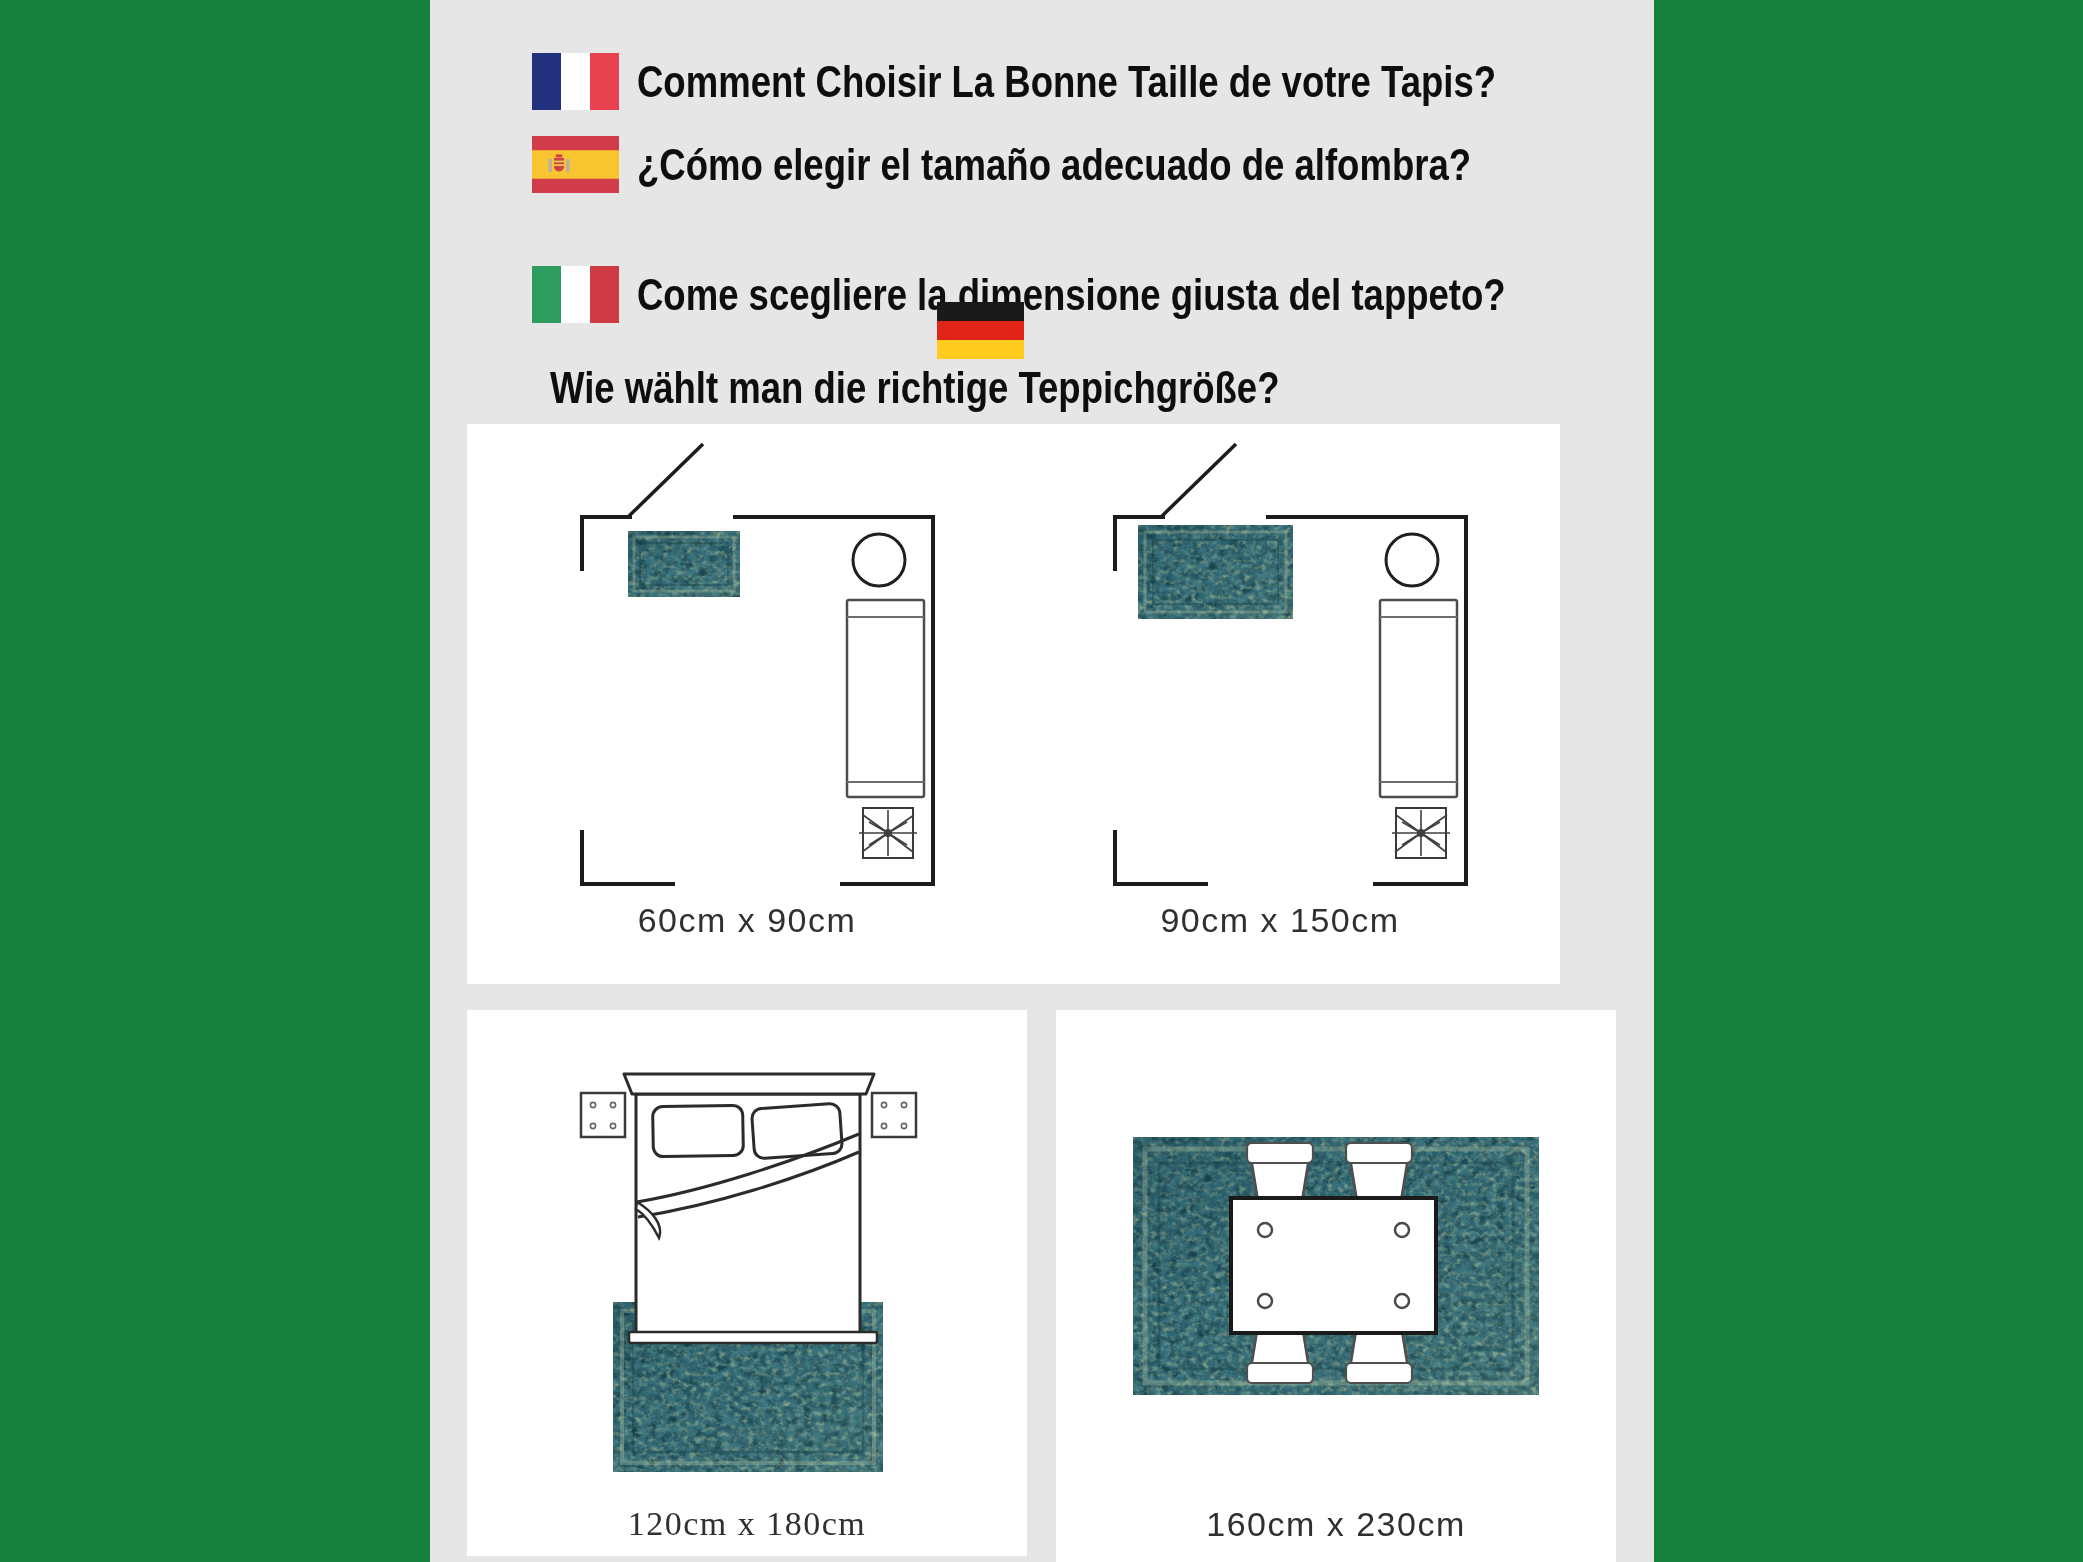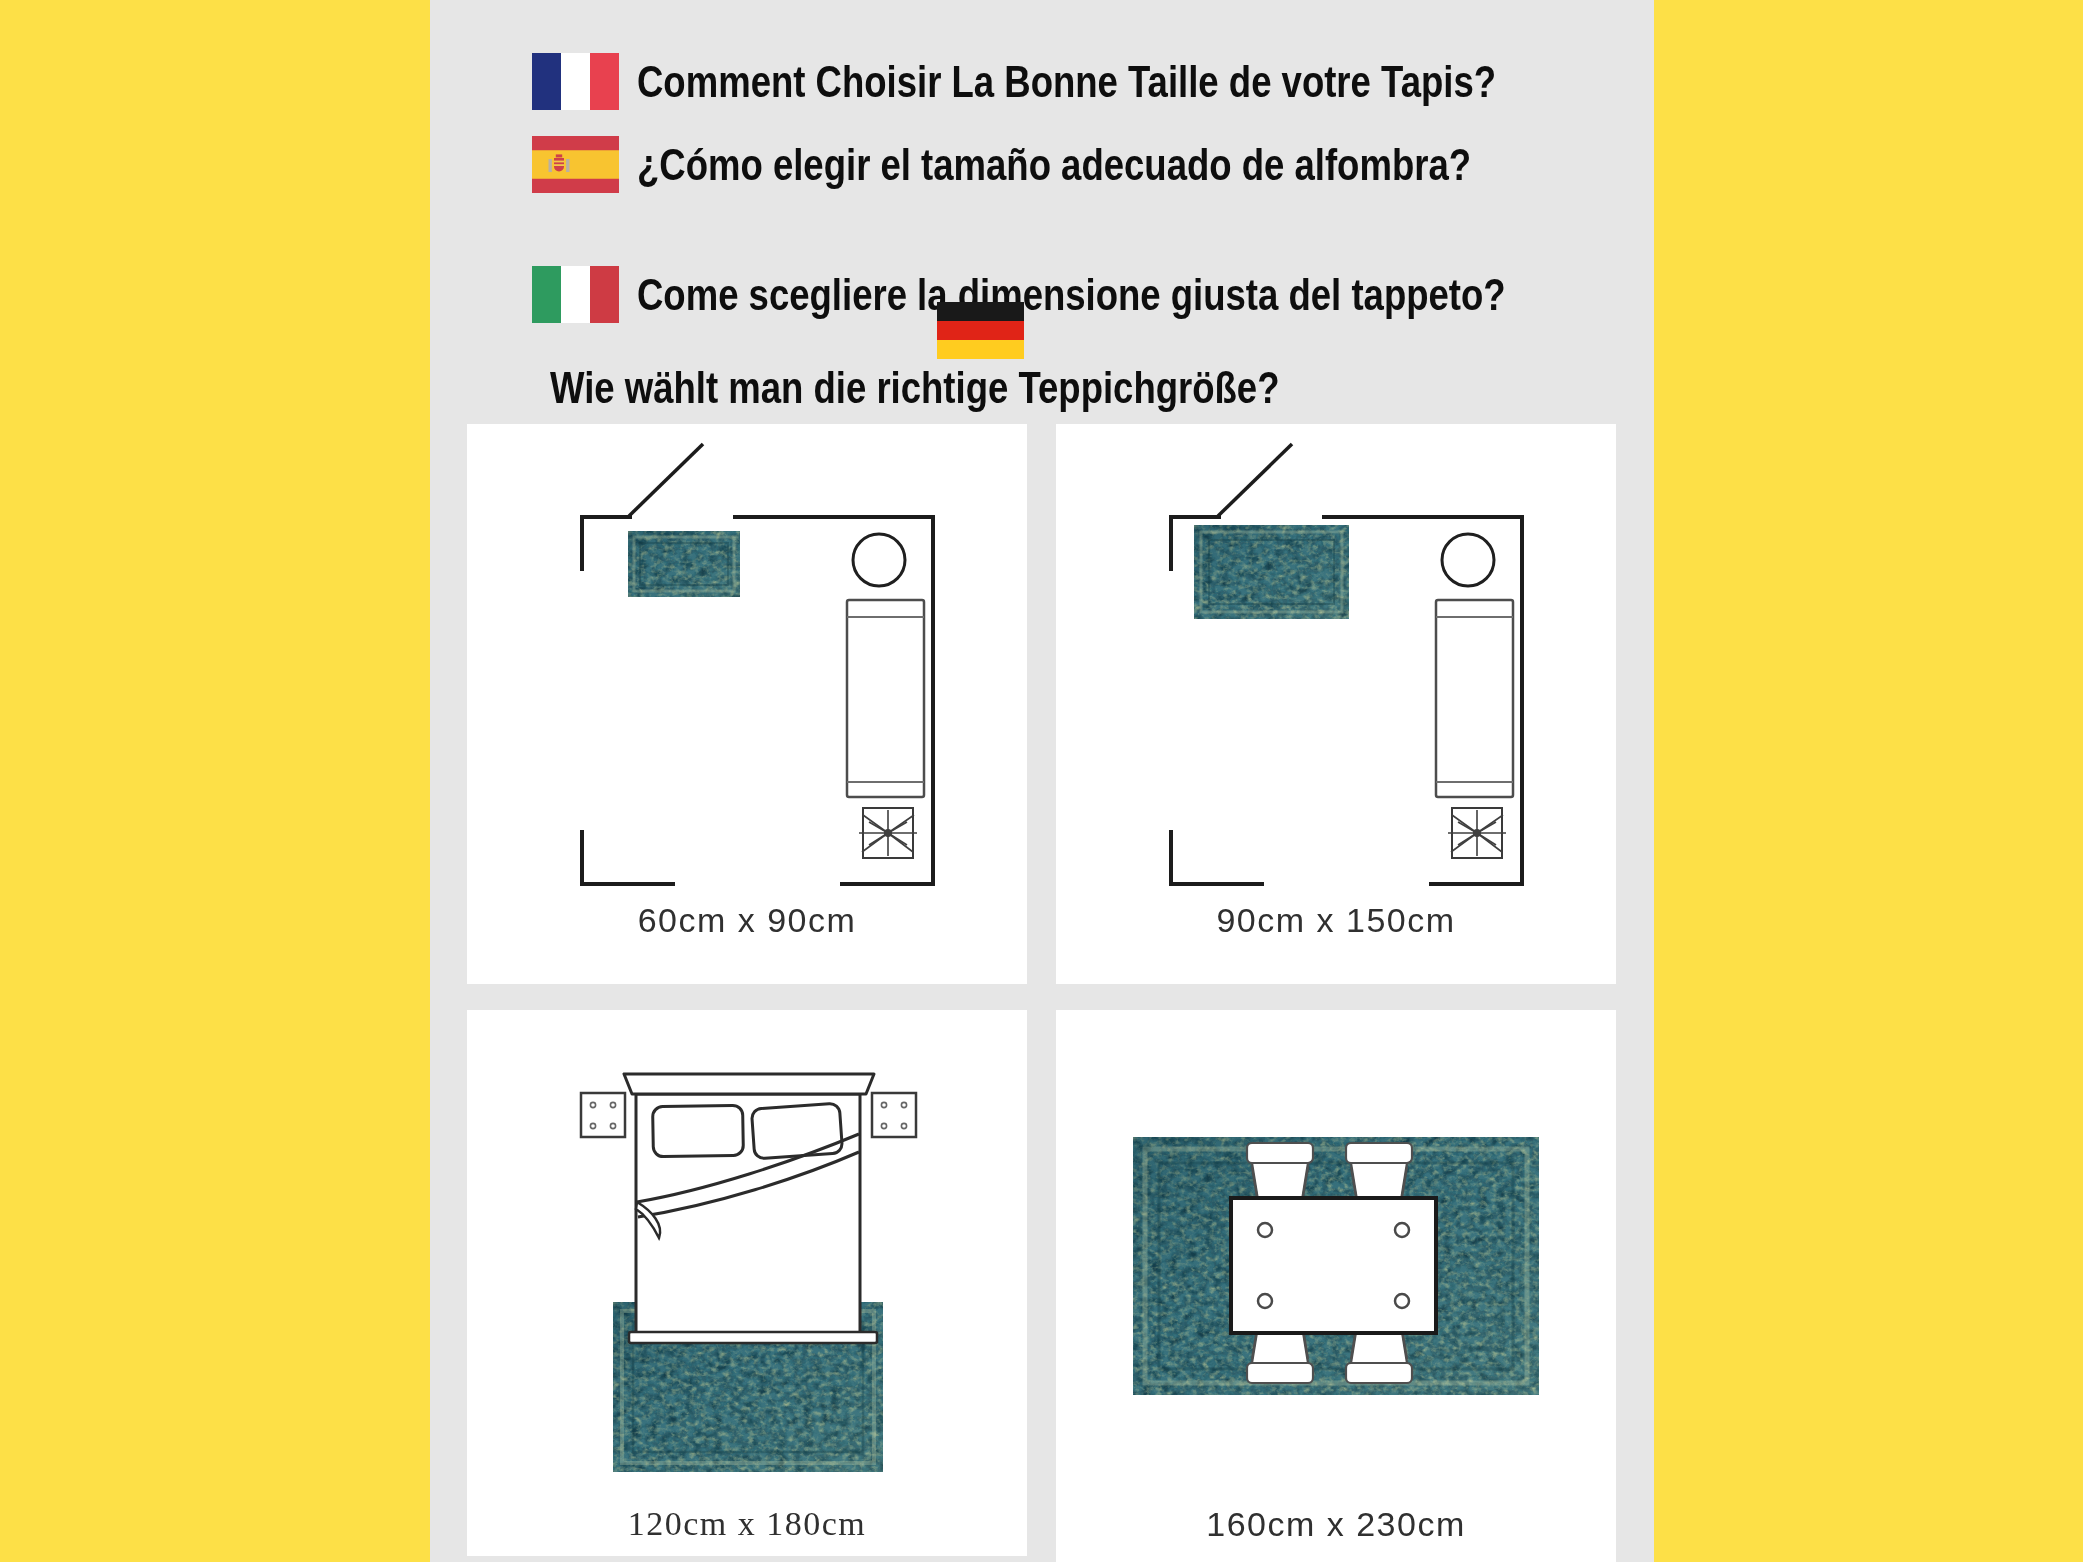--- a/index.html
+++ b/index.html
@@ -1,29 +1,29 @@
 <!DOCTYPE html>
 <html><head>
 <meta charset="utf-8">
 <style>
   html,body{margin:0;padding:0;background:#ffffff;}
-  .stage{position:relative;width:2083px;height:1562px;background:#fde047;overflow:hidden;
+  .stage{position:relative;width:2083px;height:1562px;background:#15803d;overflow:hidden;
          font-family:"Liberation Sans",sans-serif;}
   .band{position:absolute;left:430px;top:0;width:1224px;height:1562px;background:#e6e6e6;}
   
   .heading-row{position:absolute;left:532px;height:57px;display:flex;align-items:center;}
   .heading-row .flag{flex:none;width:87px;height:57px;display:block;}
   .heading-row .htext{display:inline-block;margin-left:18px;white-space:nowrap;
       font-weight:700;font-size:44px;line-height:57px;color:#0e0e0e;
       transform:scaleX(0.83);transform-origin:left center;letter-spacing:0px;}
   .row1{top:53px;} .row2{top:136px;} .row3{top:218px;margin-top:48px;} .row4{top:302px;flex-direction:column;}
   
   .panel{position:absolute;width:560px;background:#ffffff;margin-top:37px;}
   .p1{left:467px;top:387px;height:560px;}
-  .p2{left:1056px;top:387px;height:560px;}
+  .p2{left:1000px;top:387px;height:560px;}
   .p3{left:467px;top:973px;height:546px;font-family:Liberation Serif, serif;}
   .p4{left:1056px;top:973px;height:558px;}
   .panel svg.diagram{position:absolute;left:0;top:0;}
   .caption{position:absolute;left:0;width:100%;text-align:center;
       font-size:34px;line-height:1;letter-spacing:1.5px;color:#303030;font-weight:400;}
   .cap-row1{top:479px;} .cap-row2{top:497px;}
   .defsvg{position:absolute;width:0;height:0;}
 </style>
 </head>
 <body>

